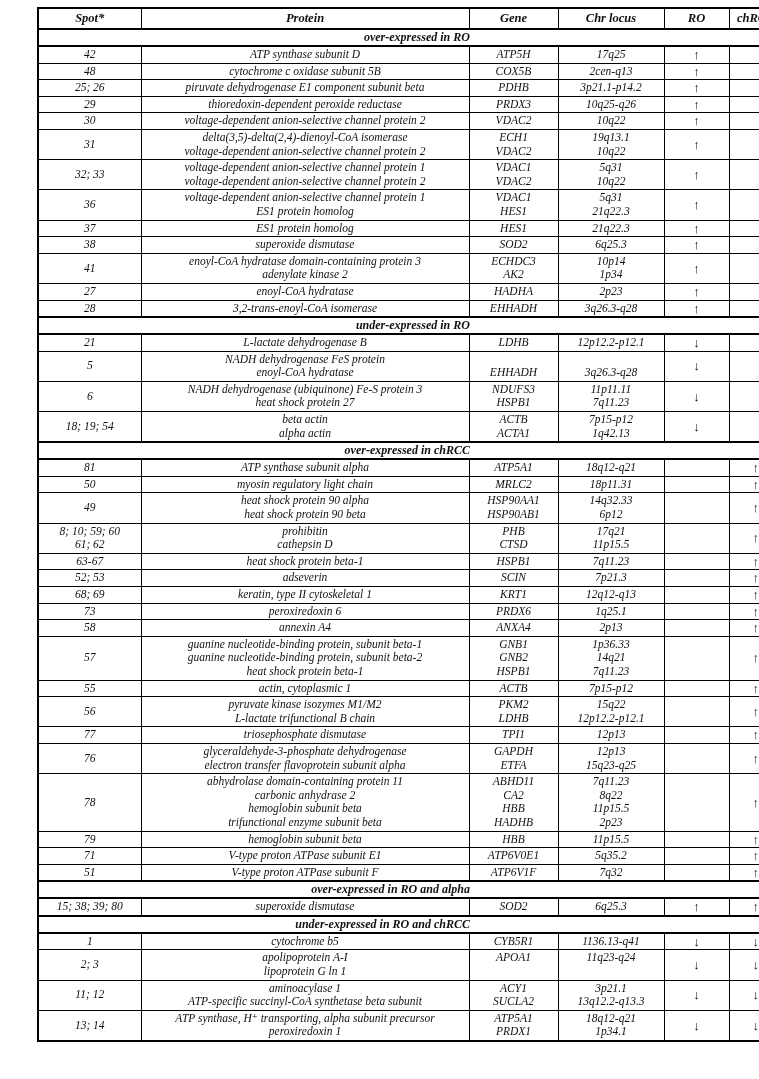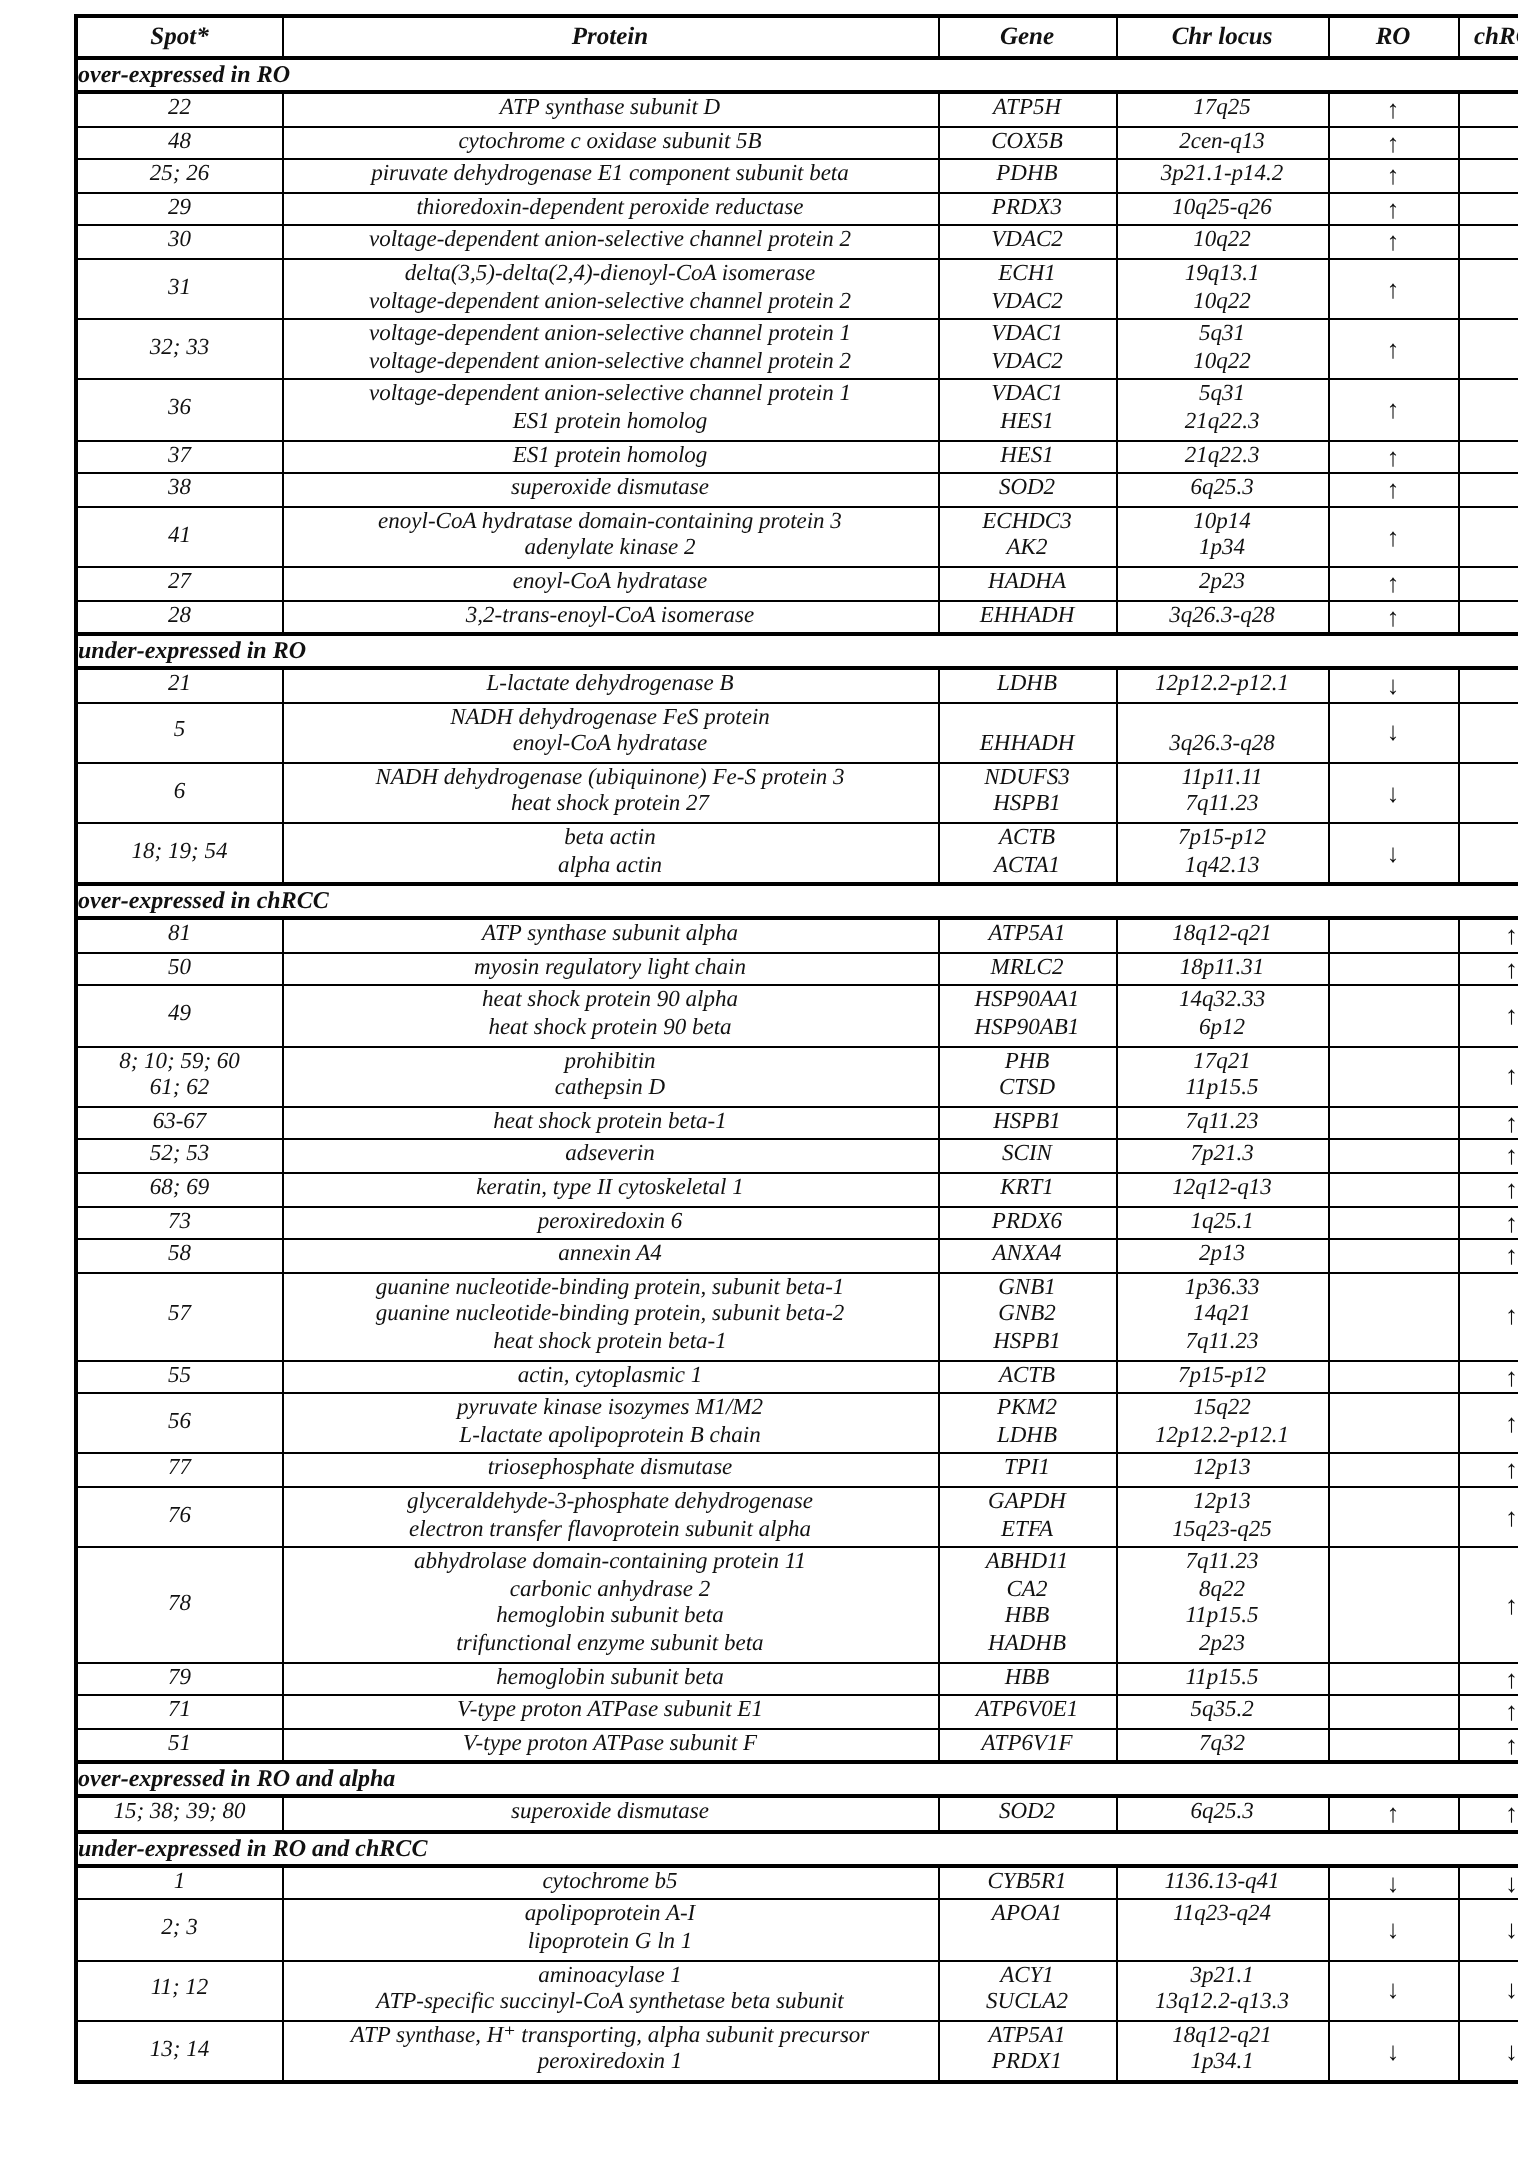--- a/index.html
+++ b/index.html
@@ -37,21 +37,21 @@
     line-height: 15px;
     padding: 2px;
   }
   tr.section-row td {
     border-top: 2px solid #000;
     border-bottom: 2px solid #000;
     padding: 1px 0;
   }
   .section-title {
     width: 58%;
-    text-align: left;
+    text-align: right;
     font-weight: bold;
     font-size: 12px;
     line-height: 13px;
   }
   .line { white-space: nowrap; }
   td.arrow-cell {
     font-style: normal;
     font-size: 13px;
   }
 </style>
@@ -79,21 +79,21 @@
         </tr>
     </thead>
     <tbody>
         <tr class="section-row">
           <td colspan="6">
             <div class="section-title">over-expressed in RO</div>
           </td>
         </tr>
         <tr>
           <td>
-            <div class="line">22</div>
+            <div class="line">42</div>
           </td>
           <td>
             <div class="line">ATP synthase subunit D</div>
           </td>
           <td>
             <div class="line">ATP5H</div>
           </td>
           <td>
             <div class="line">17q25</div>
           </td>
@@ -575,21 +575,21 @@
           </td>
           <td class="arrow-cell">&nbsp;</td>
           <td class="arrow-cell">↑</td>
         </tr>
         <tr>
           <td>
             <div class="line">56</div>
           </td>
           <td>
             <div class="line">pyruvate kinase isozymes M1/M2</div>
-            <div class="line">L-lactate apolipoprotein B chain</div>
+            <div class="line">L-lactate trifunctional B chain</div>
           </td>
           <td>
             <div class="line">PKM2</div>
             <div class="line">LDHB</div>
           </td>
           <td>
             <div class="line">15q22</div>
             <div class="line">12p12.2-p12.1</div>
           </td>
           <td class="arrow-cell">&nbsp;</td>

